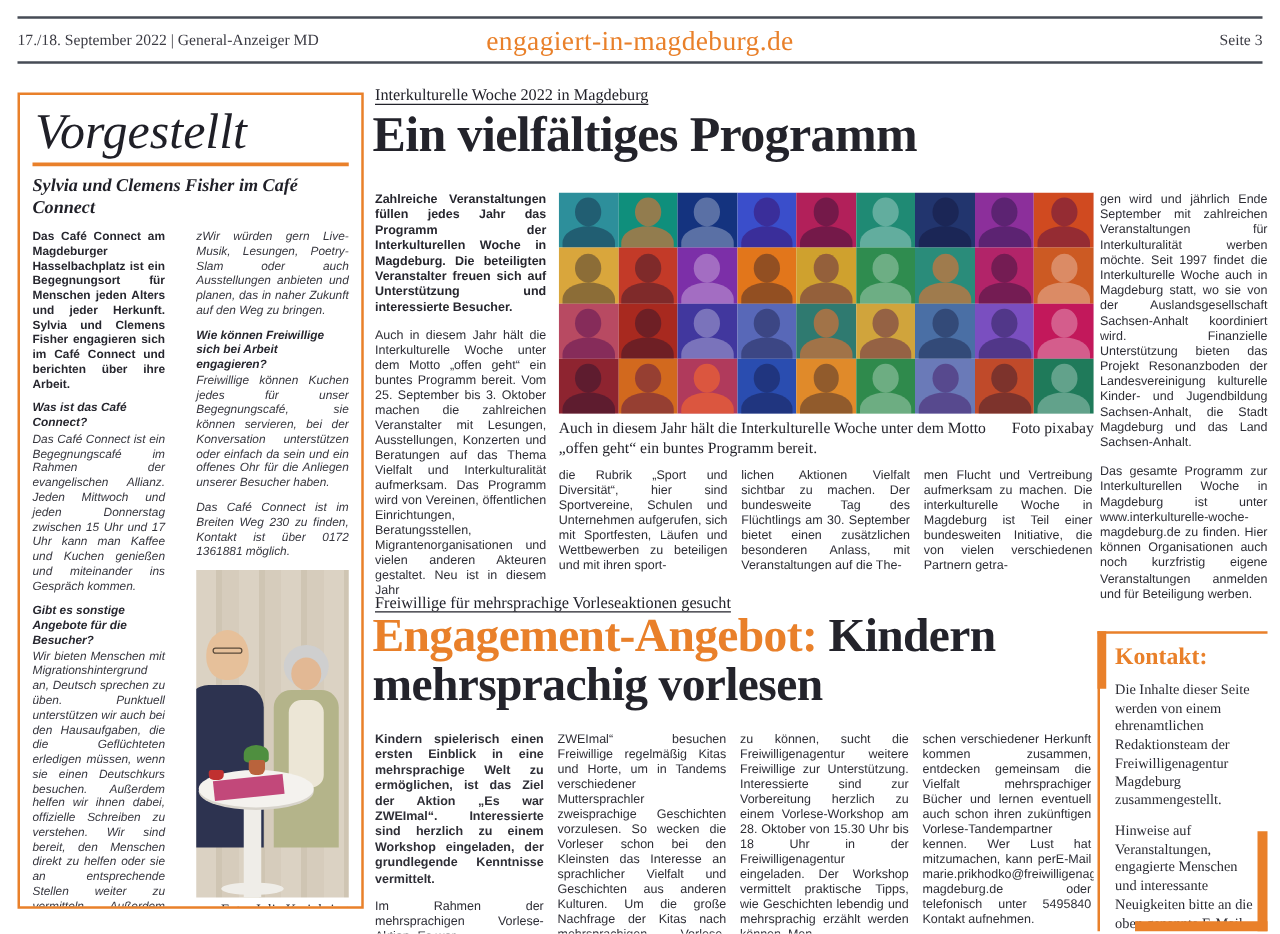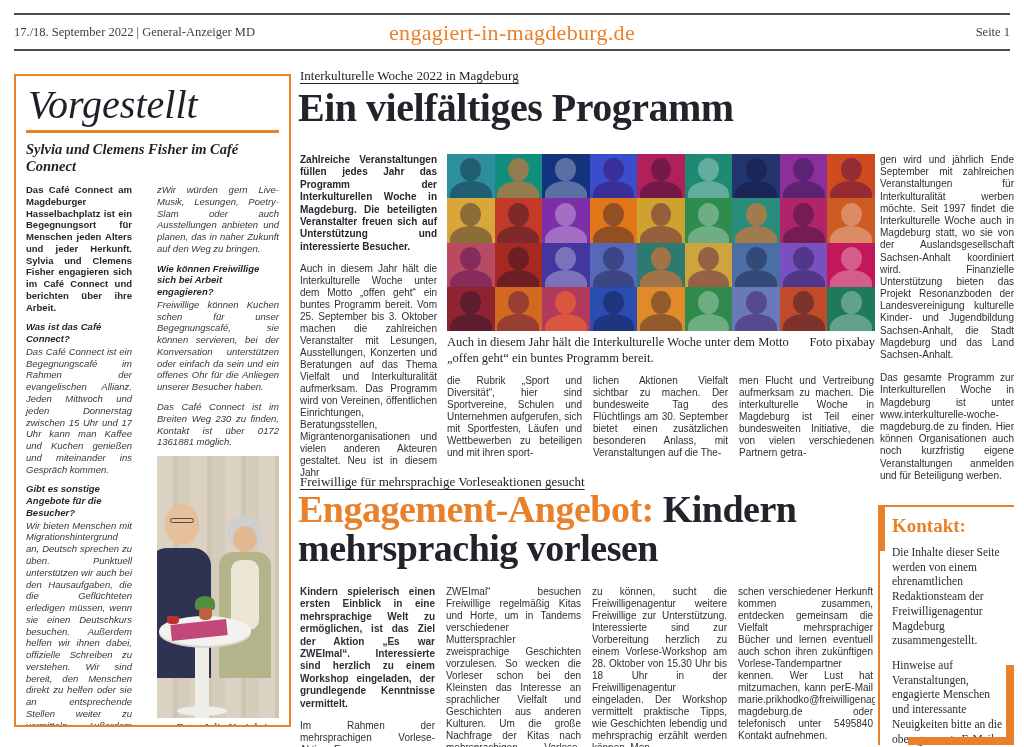--- a/index.html
+++ b/index.html
@@ -101,40 +101,40 @@
   .kp { font-family:"Liberation Serif",serif; font-size:11.5px; line-height:1.28;
         color:#2b2b33; margin-bottom:10px; }
   .kp.pre { white-space:pre-line; }
 </style>
 </head>
 <body>
 
 <div class="rule top"></div>
 <div class="hdr-left">17./18. September 2022 | General-Anzeiger MD</div>
 <div class="hdr-site">engagiert-in-magdeburg.de</div>
-<div class="hdr-page">Seite 1</div>
+<div class="hdr-page">Seite 3</div>
 <div class="rule bot"></div>
 
 <section class="vbox">
   <h1 class="vtitle">Vorgestellt</h1>
   <div class="vrule"></div>
   <h2 class="vsub">Sylvia und Clemens Fisher im Café Connect</h2>
   <div class="vcols">
     <div class="vcol">
       <p class="vlead">Das Café Connect am Magdeburger Hasselbachplatz ist ein Begegnungsort für Menschen jeden Alters und jeder Herkunft. Sylvia und Clemens Fisher engagieren sich im Café Connect und berichten über ihre Arbeit.</p>
       <p class="vq">Was ist das Café Connect?</p>
       <p class="va">Das Café Connect ist ein Begegnungscafé im Rahmen der evangelischen Allianz. Jeden Mittwoch und jeden Donnerstag zwischen 15 Uhr und 17 Uhr kann man Kaffee und Kuchen genießen und miteinander ins Gespräch kommen.</p>
       <p class="vq">Gibt es sonstige Angebote für die Besucher?</p>
       <p class="va">Wir bieten Menschen mit Migrationshintergrund an, Deutsch sprechen zu üben. Punktuell unterstützen wir auch bei den Hausaufgaben, die die Geflüchteten erledigen müssen, wenn sie einen Deutschkurs besuchen. Außerdem helfen wir ihnen dabei, offizielle Schreiben zu verstehen. Wir sind bereit, den Menschen direkt zu helfen oder sie an entsprechende Stellen weiter zu vermitteln. Außerdem sind wir offen für Gespräche über Glaube und Religion und wir versuchen, einen positiven Punkt am Hasselbachplatz zu setzen, der leider doch oft ein negatives Image hat.</p>
 
     </div>
     <div class="vcol">
       <p class="va">zWir würden gern Live-Musik, Lesungen, Poetry-Slam oder auch Ausstellungen anbieten und planen, das in naher Zukunft auf den Weg zu bringen.</p>
       <p class="vq">Wie können Freiwillige sich bei Arbeit engagieren?</p>
-      <p class="va">Freiwillige können Kuchen schen für unser Begegnungscafé, sie können servieren, bei der Konversation unterstützen oder einfach da sein und ein offenes Ohr für die Anliegen unserer Besucher haben.</p>
+      <p class="va">Freiwillige können Kuchen jedes für unser Begegnungscafé, sie können servieren, bei der Konversation unterstützen oder einfach da sein und ein offenes Ohr für die Anliegen unserer Besucher haben.</p>
       <p class="va">Das Café Connect ist im Breiten Weg 230 zu finden, Kontakt ist über 0172 1361881 möglich.</p>
       <figure class="couple">
         <div class="p-man-torso"></div>
         <div class="p-man-head"></div>
         <div class="p-man-glasses"></div>
         <div class="p-wom-hair"></div>
         <div class="p-wom-face"></div>
         <div class="p-wom-torso"></div>
         <div class="p-wom-blouse"></div>
         <div class="p-table-leg"></div>

